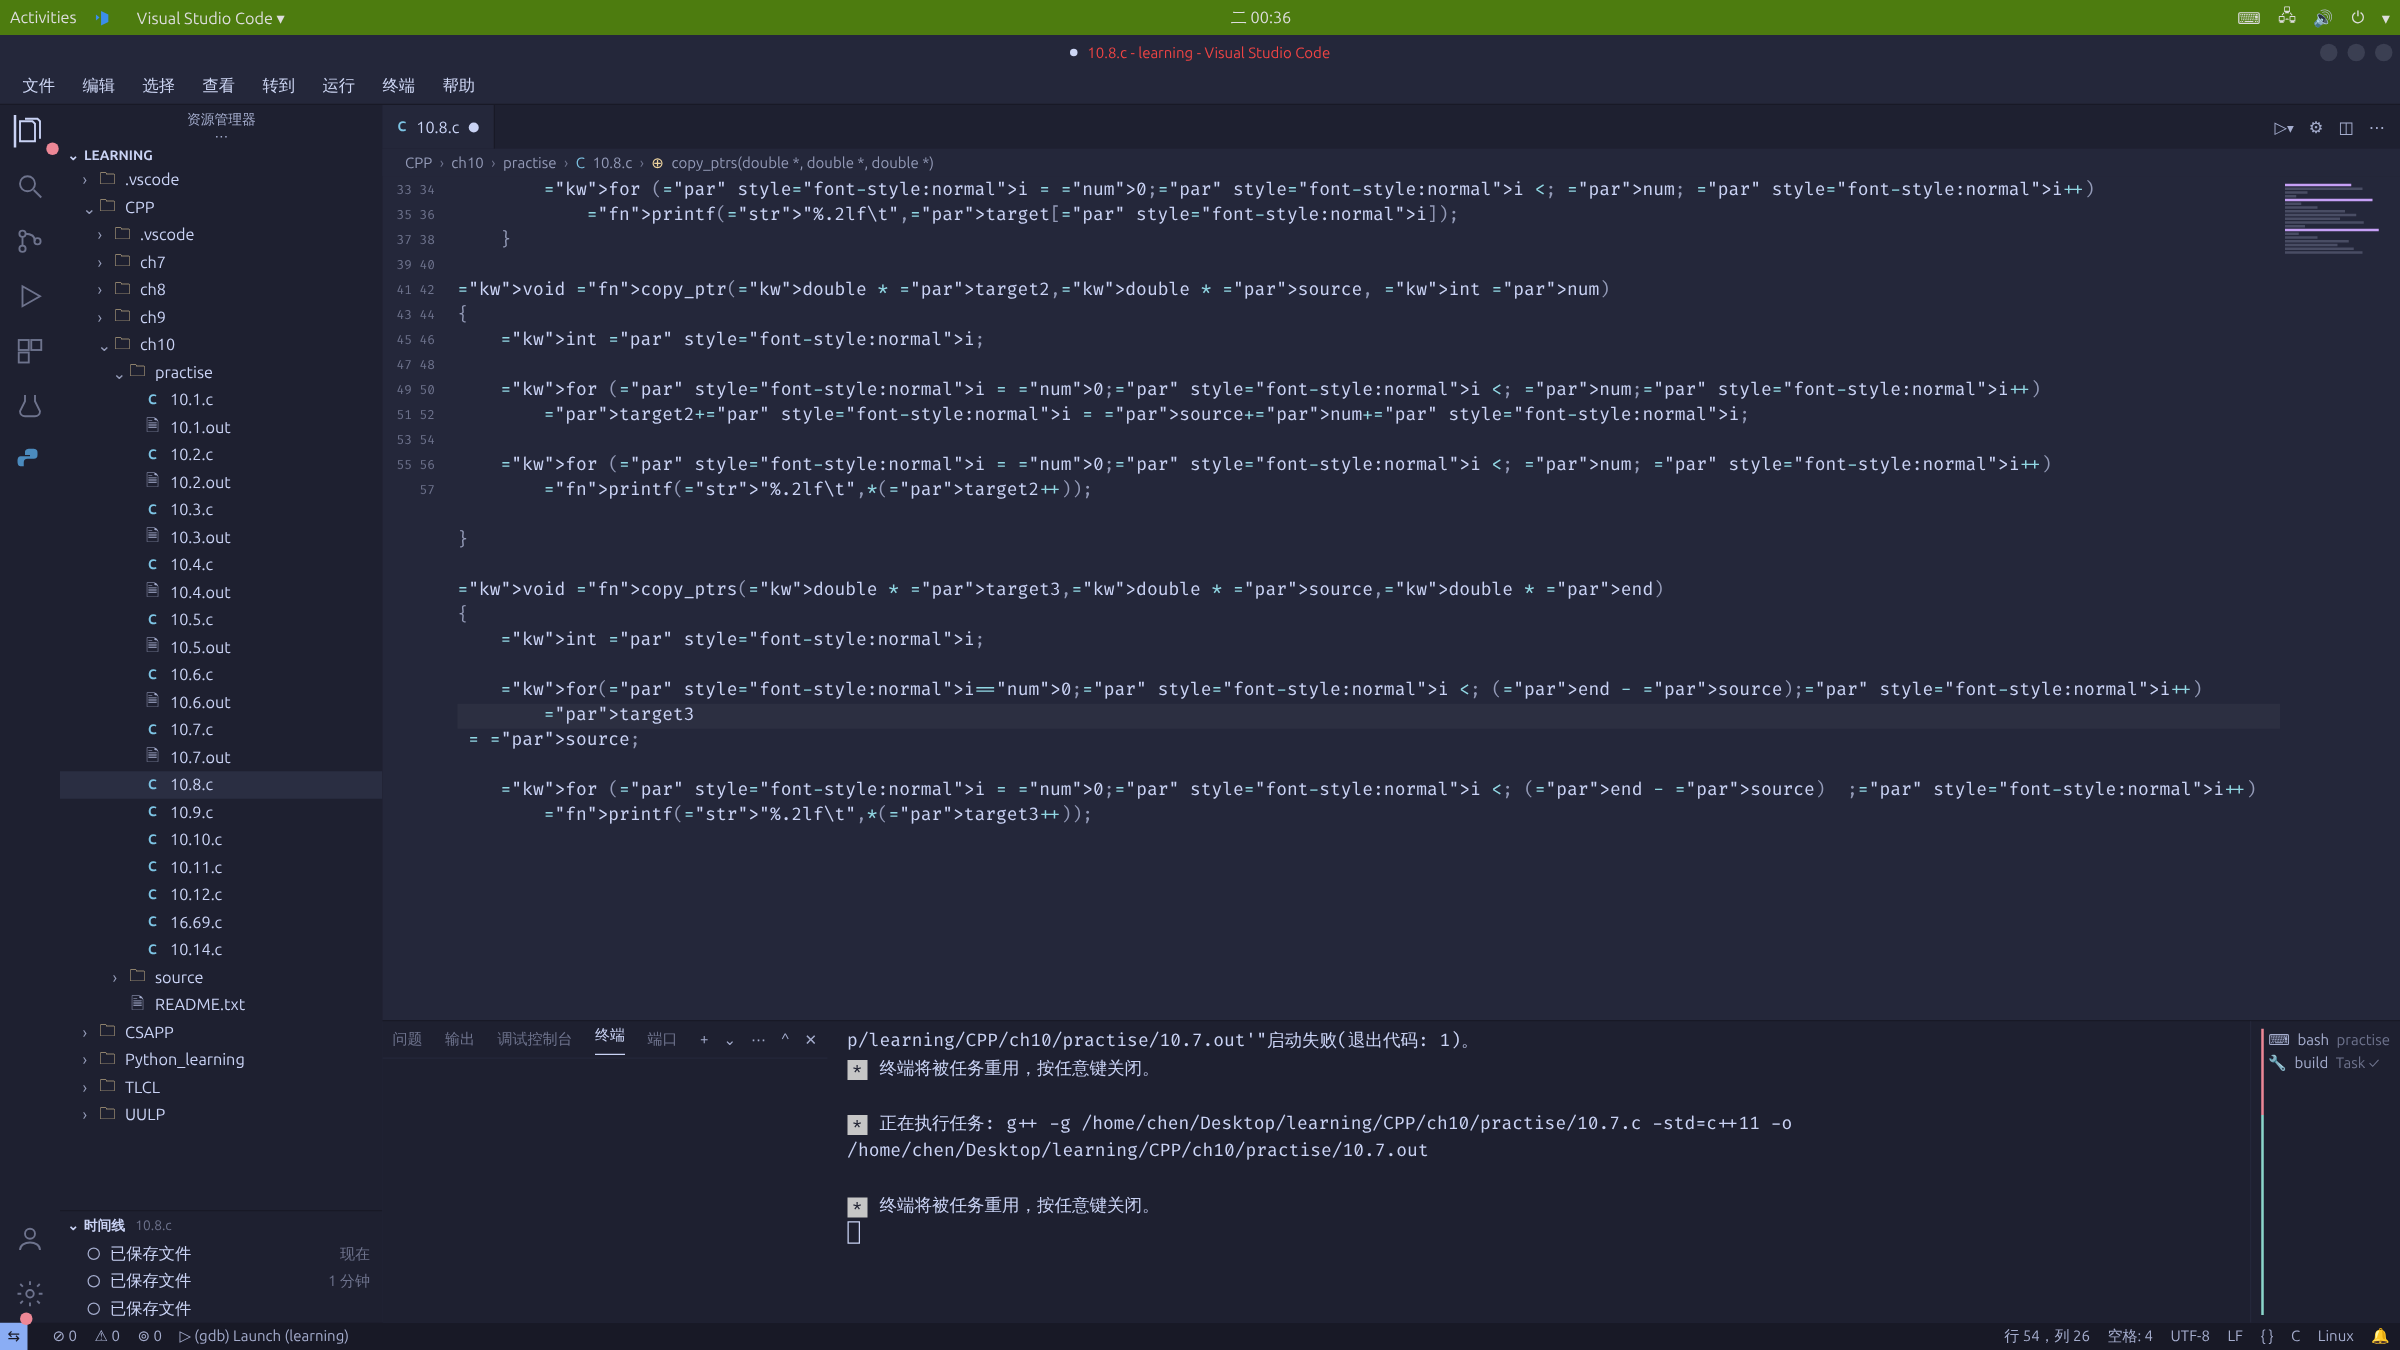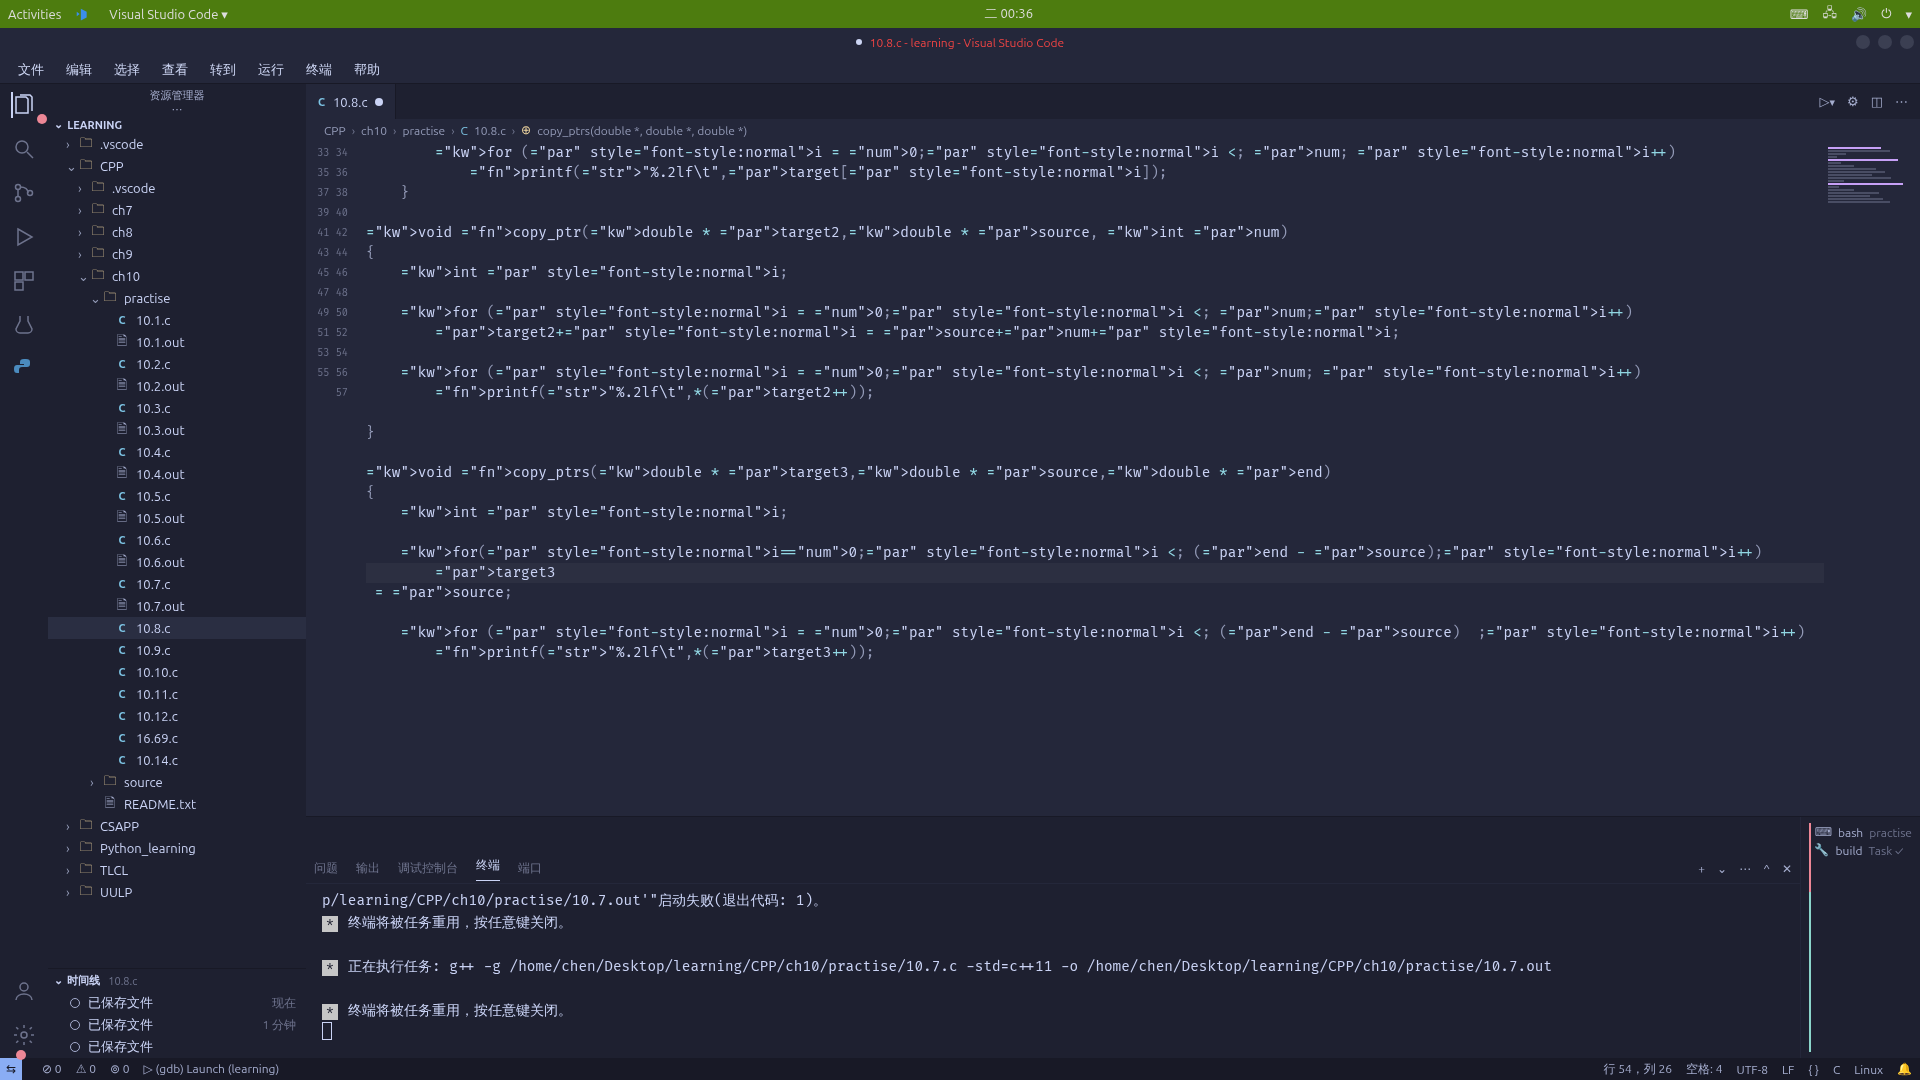--- a/index.html
+++ b/index.html
@@ -13,21 +13,21 @@
 .gnome-app { display: flex; align-items: center; gap: 20px; }
 .gnome-icon { width: 14px; height: 14px; }
 
 
 .title-bar { height: 28px; background: #24273a; display: flex; align-items: center; justify-content: center; position: relative; color: #ef4444; font-size: 12px; }
 .title-dot { width: 6px; height: 6px; border-radius: 50%; background: #cdd6f4; margin-right: 8px; }
 .win-controls { position: absolute; right: 6px; display: flex; gap: 8px; }
 .win-btn { width: 14px; height: 14px; border-radius: 50%; background: #3b3f52; }
 
 
-.menu-bar { height: 28px; background: #24273a; display: flex; align-items: flex-end; padding: 0 8px; gap: 2px; font-size: 13px; color: #cdd6f4; border-bottom: 1px solid #181926; }
+.menu-bar { height: 28px; background: #24273a; display: flex; align-items: flex-start; padding: 0 8px; gap: 2px; font-size: 13px; color: #cdd6f4; border-bottom: 1px solid #181926; }
 .menu-item { padding: 4px 10px; }
 
 
 .workbench { display: flex; height: calc(1080px - 28px - 28px - 28px - 22px); }
 
 
 .activity-bar { width: 48px; background: #1e2030; display: flex; flex-direction: column; align-items: center; padding-top: 8px; gap: 18px; position: relative; }
 .act-icon { width: 26px; height: 26px; color: #6e738d; display: flex; align-items: center; justify-content: center; }
 .act-icon.active { color: #cad3f5; }
 .act-icon.active::before { content: ""; position: absolute; left: 0; width: 2px; height: 26px; background: #cad3f5; }
@@ -70,21 +70,21 @@
 .gutter { width: 60px; text-align: right; padding-right: 18px; color: #6e738d; font-family: "Fira Code", "Consolas", monospace; font-size: 10px; line-height: 20px; padding-top: 2px; }
 .code { flex: 1; font-family: "Fira Code", "Consolas", monospace; font-size: 14px; line-height: 20px; white-space: pre; padding-top: 2px; color: #cad3f5; }
 .minimap { width: 96px; background: #24273a; padding: 6px 4px; }
 .mini-line { height: 2px; margin-bottom: 1px; background: #494d64; }
 .code .op { color: #91d7e3; }
 .code .pun { color: #939ab7; }
 .code .cursor-line { background: rgba(255,255,255,0.04); display: block; width: 100%; }
 
 
 .panel { height: 242px; background: #1e2030; display: flex; border-top: 1px solid #181926; }
-.panel-left { flex: 1; display: flex; flex-direction: column; margin-top: 37px; }
+.panel-left { flex: 1; display: flex; flex-direction: row; }
 .panel-tabs { height: 30px; display: flex; align-items: center; padding: 0 8px; gap: 18px; font-size: 12px; color: #6e738d; border-bottom: 1px solid #24273a; }
 .panel-tab.active { color: #cad3f5; border-bottom: 1px solid #cad3f5; padding-bottom: 6px; }
 .panel-actions-right { margin-left: auto; display: flex; gap: 12px; color: #a5adce; }
 .term { flex: 1; padding: 6px 16px; font-family: "Fira Code", "Consolas", monospace; font-size: 14px; line-height: 22px; color: #cad3f5; overflow: hidden; }
 .term-box { display: inline-block; width: 16px; height: 16px; background: #c6c6c6; color: #1e2030; text-align: center; line-height: 16px; margin-right: 10px; font-size: 12px; }
 .term-sidebar { width: 120px; border-left: 1px solid #24273a; padding: 6px 8px; font-size: 12px; }
 .term-entry { display: flex; align-items: center; gap: 6px; padding: 2px 0; color: #a5adce; }
 .term-ruler { width: 3px; background: linear-gradient(#ed8796 0 30%, #8bd5ca 30% 100%); margin-right: 4px; }
 
 

